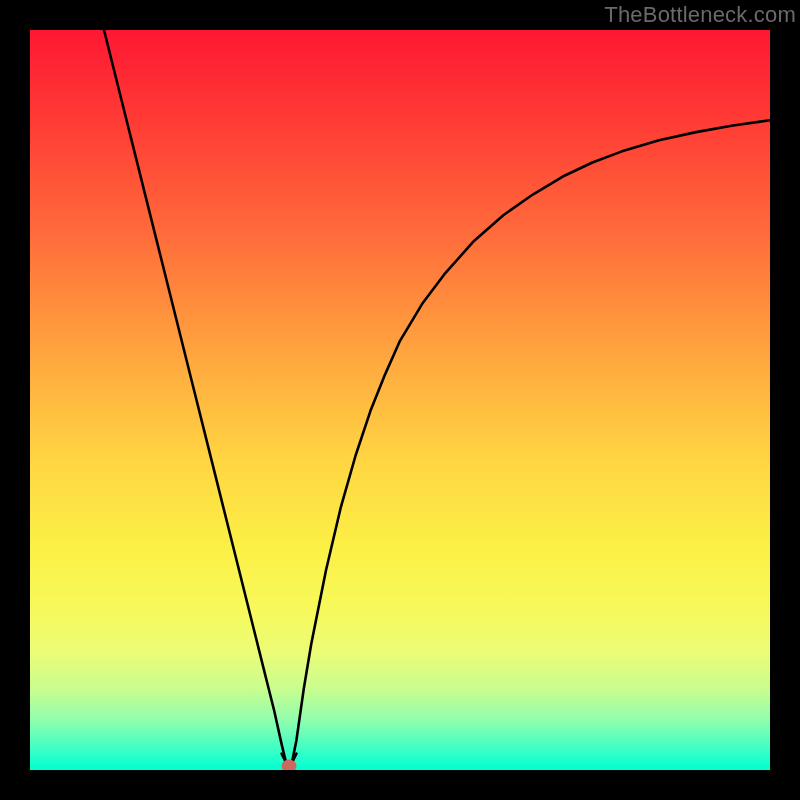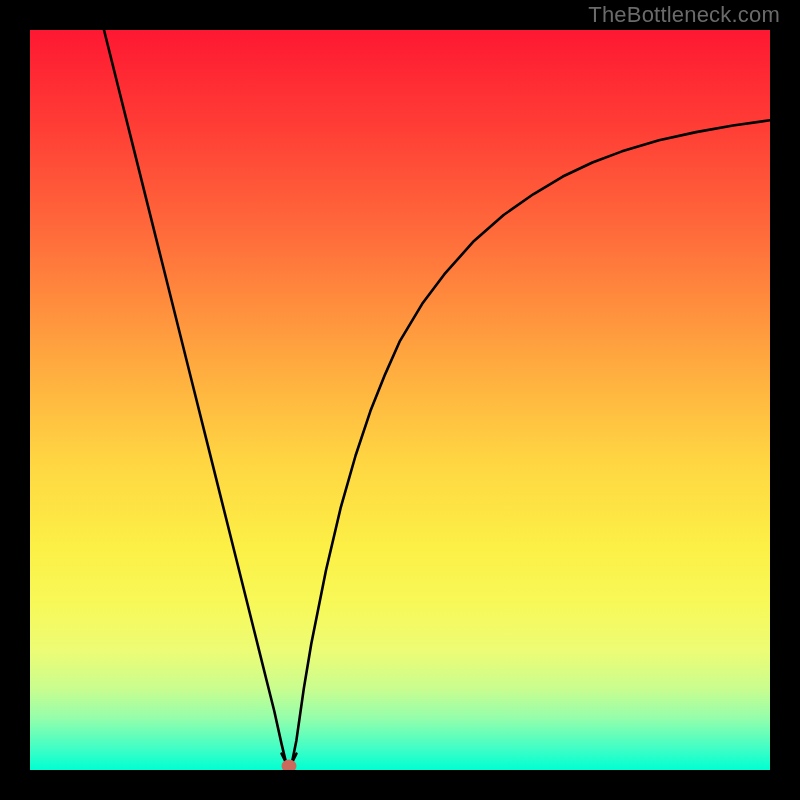--- a/index.html
+++ b/index.html
@@ -12,21 +12,21 @@
   }
   .outer {
     position: relative;
     width: 800px;
     height: 800px;
     background: #000;
   }
   .watermark {
     position: absolute;
     top: 2px;
-    right: 20px;
+    right: 4px;
     color: #6a6a6a;
     font-family: Arial, Helvetica, sans-serif;
     font-size: 22px;
     letter-spacing: 0.2px;
     font-weight: 500;
   }
   .plot {
     position: absolute;
     left: 30px;
     top: 30px;

